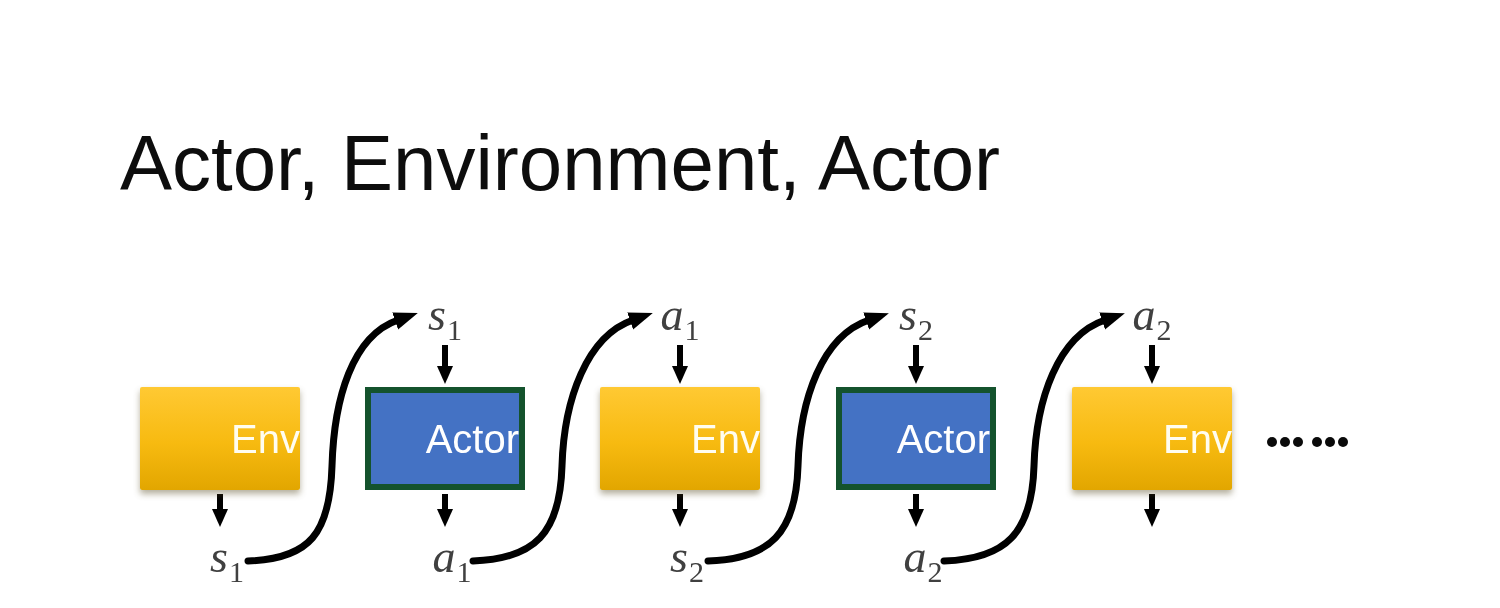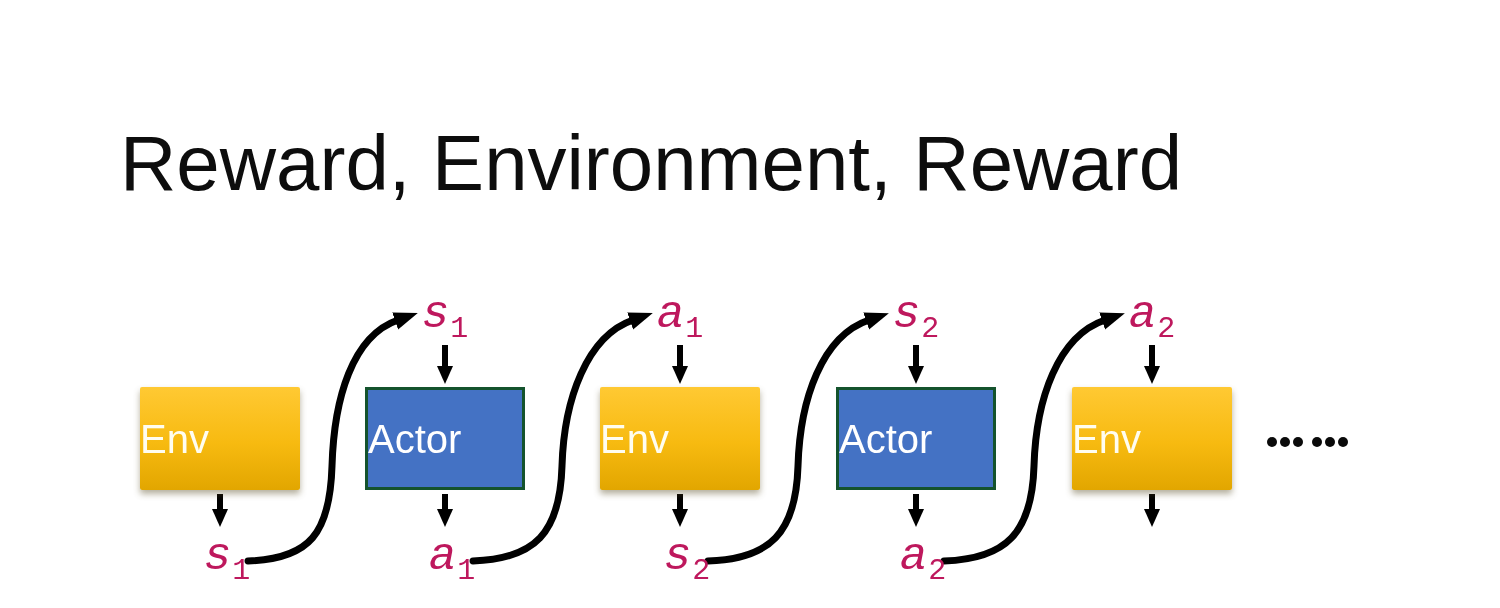--- a/index.html
+++ b/index.html
@@ -21,41 +21,41 @@
     line-height:1;
   }
   .arrow-layer{
     position:absolute;left:0;top:0;width:1500px;height:608px;
   }
   .box{
     position:absolute;
     top:387px;
     width:160px;height:103px;
     box-sizing:border-box;
-    display:flex;align-items:center;justify-content:flex-start;
+    display:flex;align-items:center;justify-content:flex-end;
     font-size:40px;
     line-height:1;
   }
   .box.env{
     background:linear-gradient(180deg,#FFC933 0%,#F7BA10 55%,#E2A600 100%);
     color:#FFFDF0;
     border-radius:2px;
     box-shadow:0 4px 6px rgba(90,80,40,0.45);
   }
   .box.actor{
     background:#4472C4;
-    border:3px solid #14532d;
+    border:6px solid #14532d;
     color:#FFFFFF;
   }
   .mlabel{
     position:absolute;
     width:140px;
     text-align:center;
-    font-family:Liberation Mono, monospace;
-    color:#be185d;
+    font-family:Liberation Serif, serif;
+    color:#404040;
     white-space:nowrap;
     line-height:1;
   }
   .mlabel .mvar{
     font-style:italic;
     font-size:46px;
   }
   .mlabel sub{
     font-style:normal;
     font-size:30px;
@@ -76,21 +76,21 @@
     background:#0a0a0a;
     margin-right:3px;
   }
   .dots .dot.gap{margin-left:6px;}
 </style>
 </head>
 <body>
 
 <div class="slide">
 
-  <div class="title">Reward, Environment, Reward</div>
+  <div class="title">Actor, Environment, Actor</div>
 
   <svg class="arrow-layer" width="1500" height="608" viewBox="0 0 1500 608" xmlns="http://www.w3.org/2000/svg">
     <defs>
       <marker id="head-sm" markerUnits="userSpaceOnUse" markerWidth="20" markerHeight="18" refX="2" refY="8" orient="auto">
         <polygon points="0,0 18,8 0,16" fill="#000"></polygon>
       </marker>
       <marker id="head-lg" markerUnits="userSpaceOnUse" markerWidth="26" markerHeight="20" refX="3" refY="9" orient="auto">
         <polygon points="0,0 24,9 0,18" fill="#000"></polygon>
       </marker>
     </defs>

